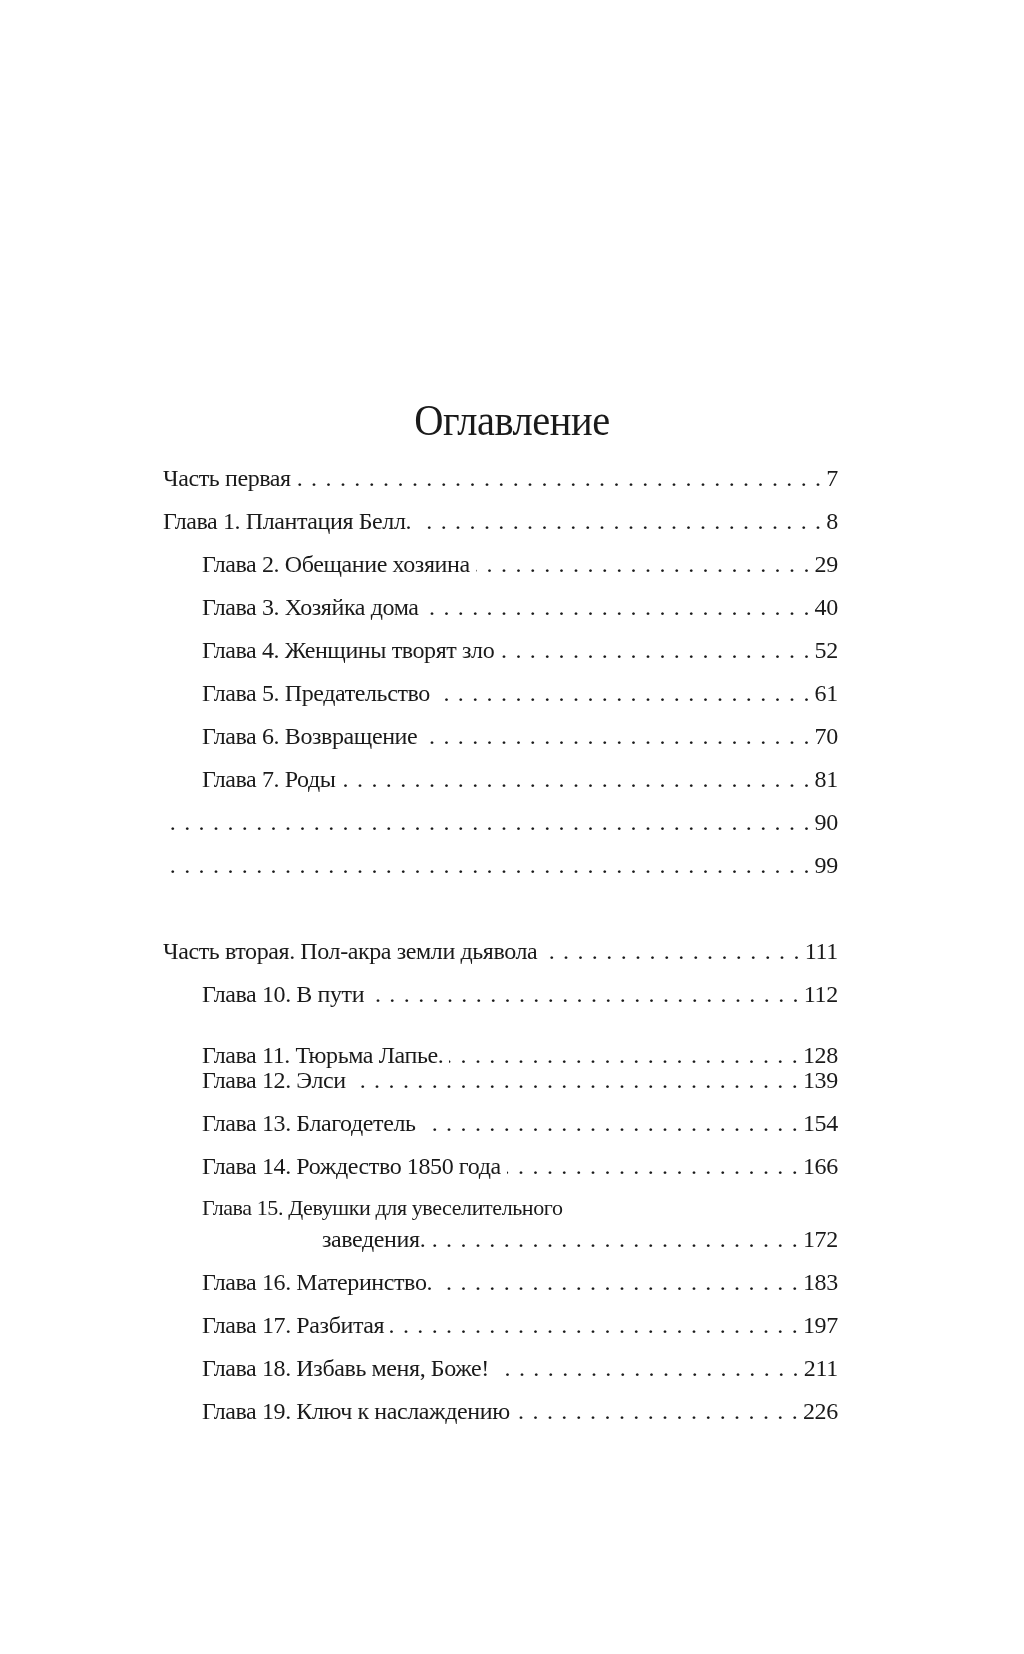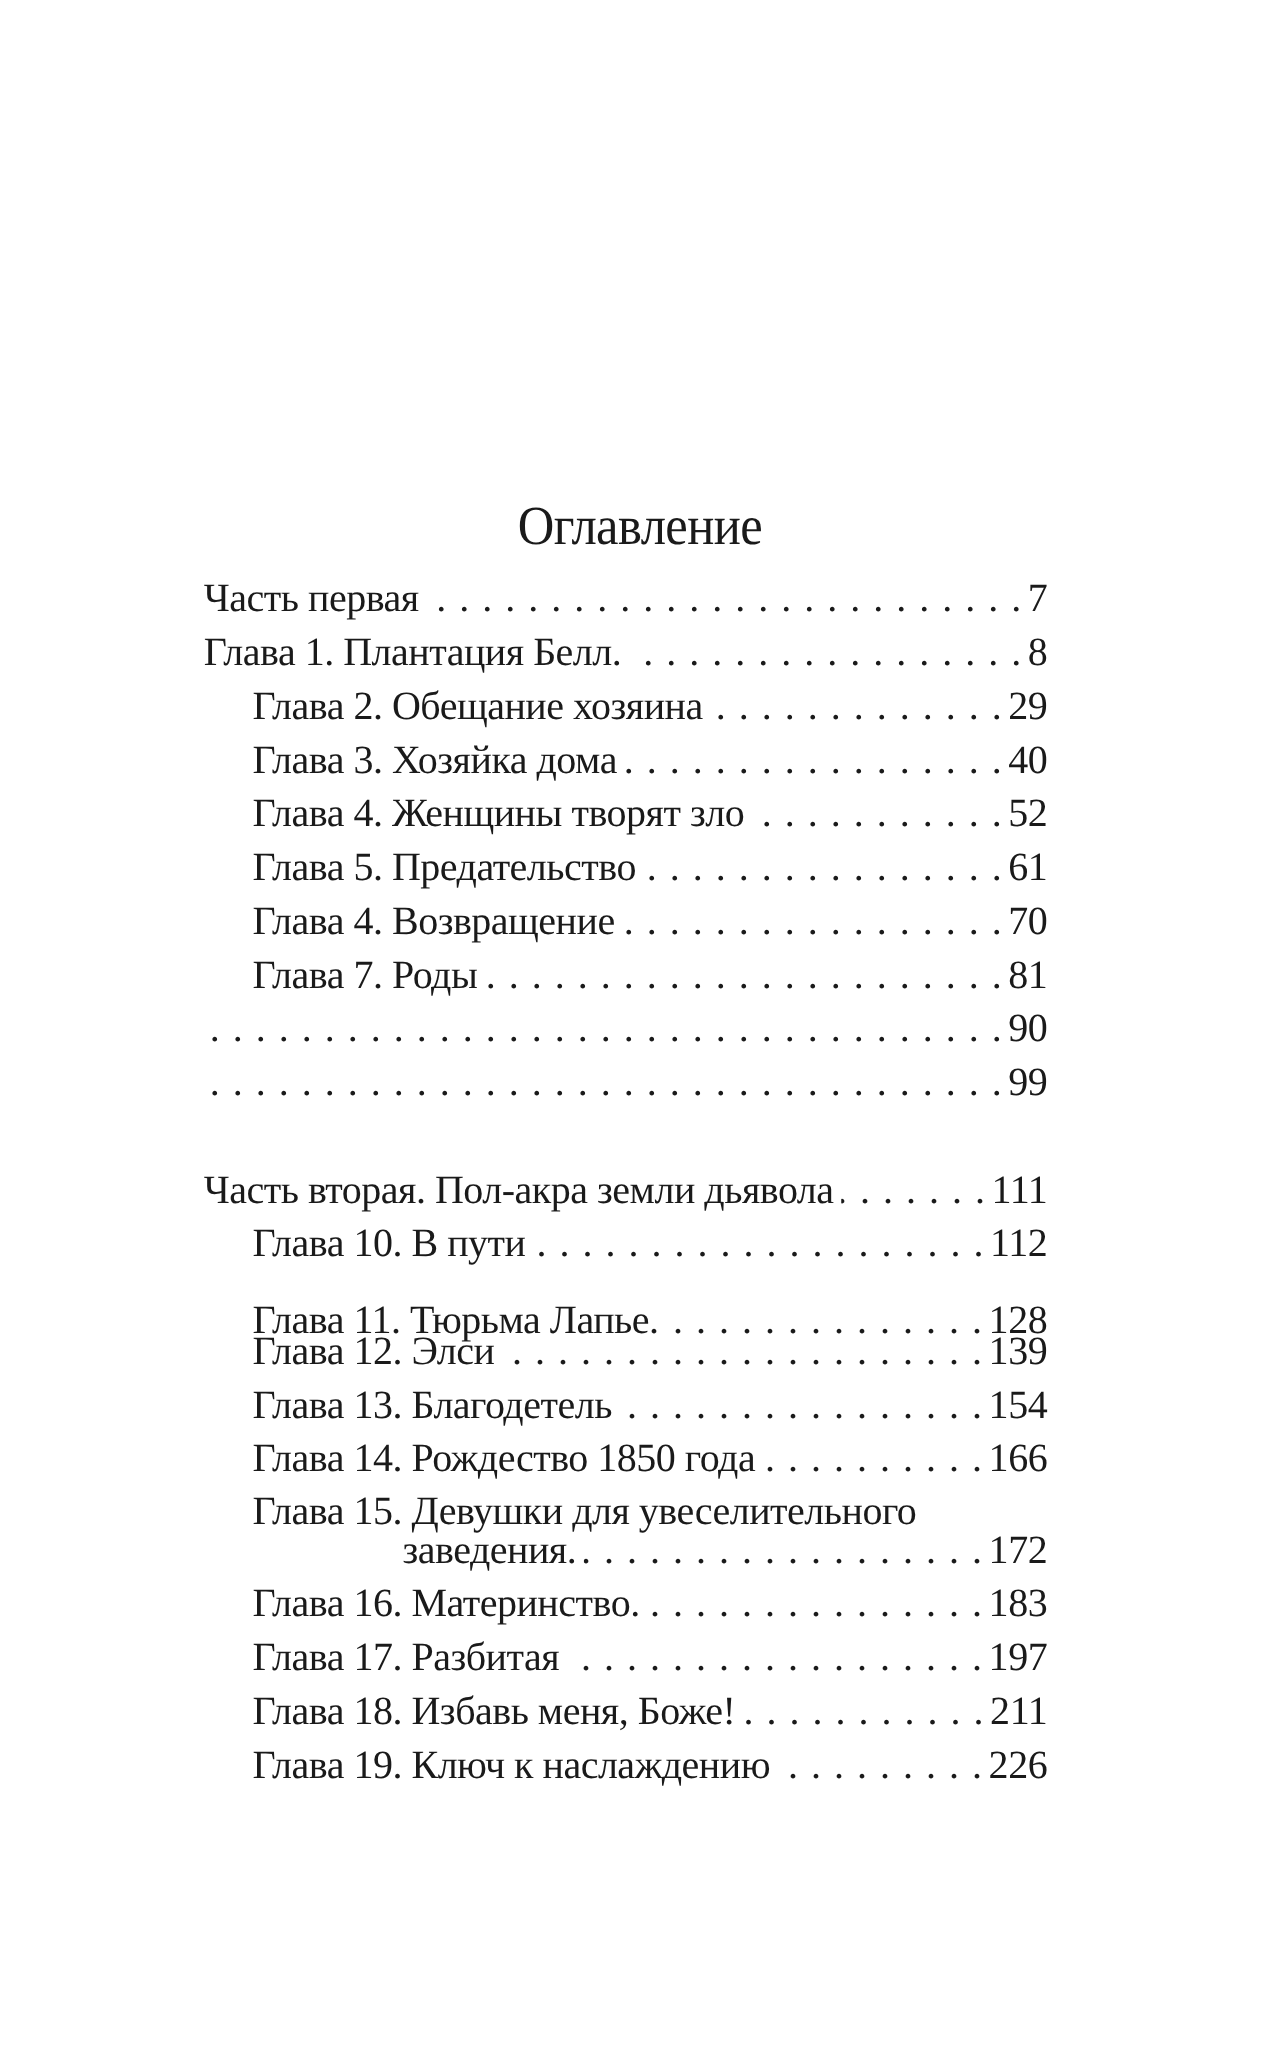--- a/index.html
+++ b/index.html
@@ -37,21 +37,21 @@
     position: absolute;
     left: 163px;
     width: 675px;
     top: 0;
   }
   .entry {
     position: absolute;
     left: 0;
     width: 675px;
     height: 36px;
-    font-size: 32px;
+    font-size: 24px;
     line-height: 36px;
     display: flex;
     align-items: flex-end;
     white-space: nowrap;
   }
   .entry.indent .label { padding-left: 39px; }
   .entry .label {
     flex: 0 0 auto;
     letter-spacing: -0.4px;
   }
@@ -71,21 +71,21 @@
     letter-spacing: 1.2px;
   }
   .entry .page-num {
     flex: 0 0 auto;
     text-align: right;
     letter-spacing: -0.3px;
   }
   .entry-line1 {
     position: absolute;
     left: 0;
-    font-size: 32px;
+    font-size: 22px;
     line-height: 36px;
     white-space: nowrap;
     padding-left: 39px;
     letter-spacing: -0.4px;
   }
   .entry.cont .label { padding-left: 159px; }
 </style>
 </head>
 <body>
 
@@ -118,21 +118,21 @@
       <span class="label">Глава 4. Женщины творят зло</span>
       <span class="leader"></span>
       <span class="page-num">52</span>
     </div>
     <div class="entry indent" style="top:635px">
       <span class="label">Глава 5. Предательство</span>
       <span class="leader"></span>
       <span class="page-num">61</span>
     </div>
     <div class="entry indent" style="top:678px">
-      <span class="label">Глава 4. Возвращение</span>
+      <span class="label">Глава 6. Возвращение</span>
       <span class="leader"></span>
       <span class="page-num">70</span>
     </div>
     <div class="entry indent" style="top:721px">
       <span class="label">Глава 7. Роды</span>
       <span class="leader"></span>
       <span class="page-num">81</span>
     </div>
     <div class="entry indent" style="top:764px">
       <span class="leader"></span>

